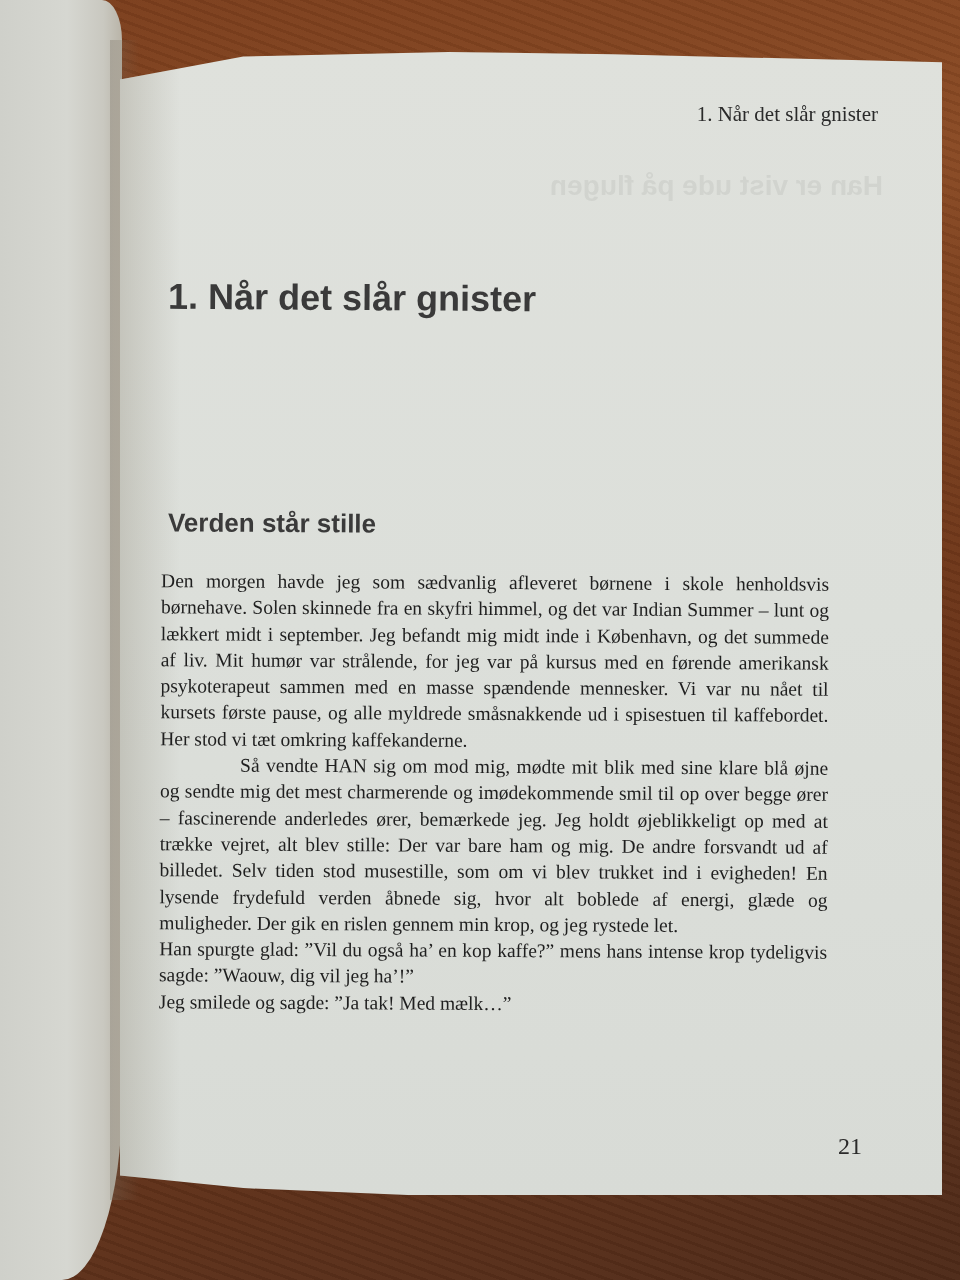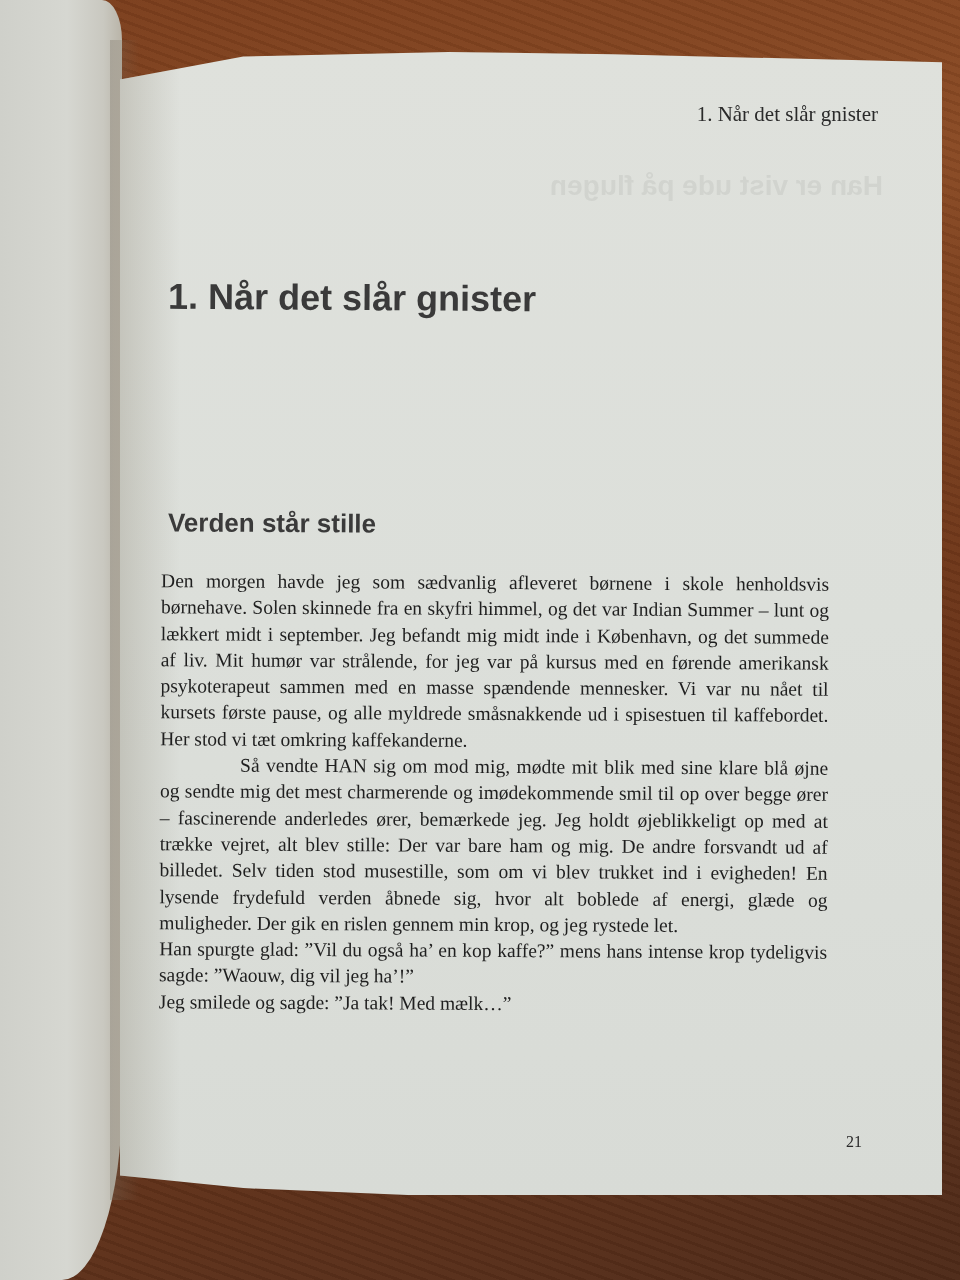--- a/index.html
+++ b/index.html
@@ -113,21 +113,21 @@
       text-align: justify;
       text-align-last: left;
     }
     .body-text p.indent {
       text-indent: 80px;
     }
     .page-number {
       position: absolute;
       right: 80px;
       top: 1088px;
-      font-size: 16px;
+      font-size: 24px;
       color: #2a2a2a;
       font-family: "Liberation Serif", serif;
     }
   </style>
 </head>
 <body>
 
 <div class="wood-grain"></div>
 
 <div class="left-page"></div>

